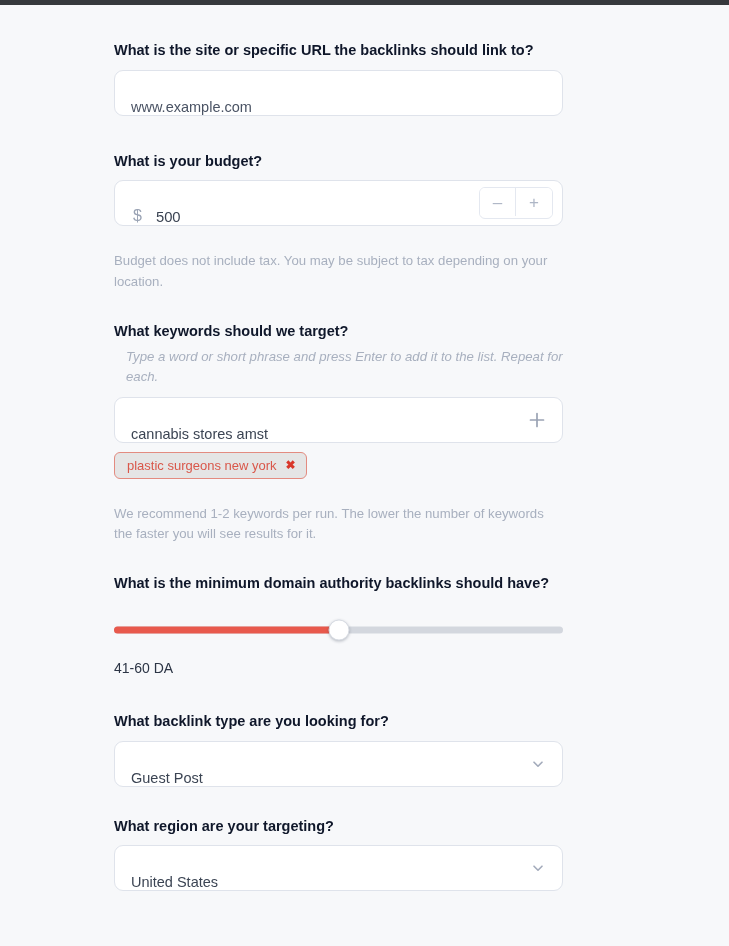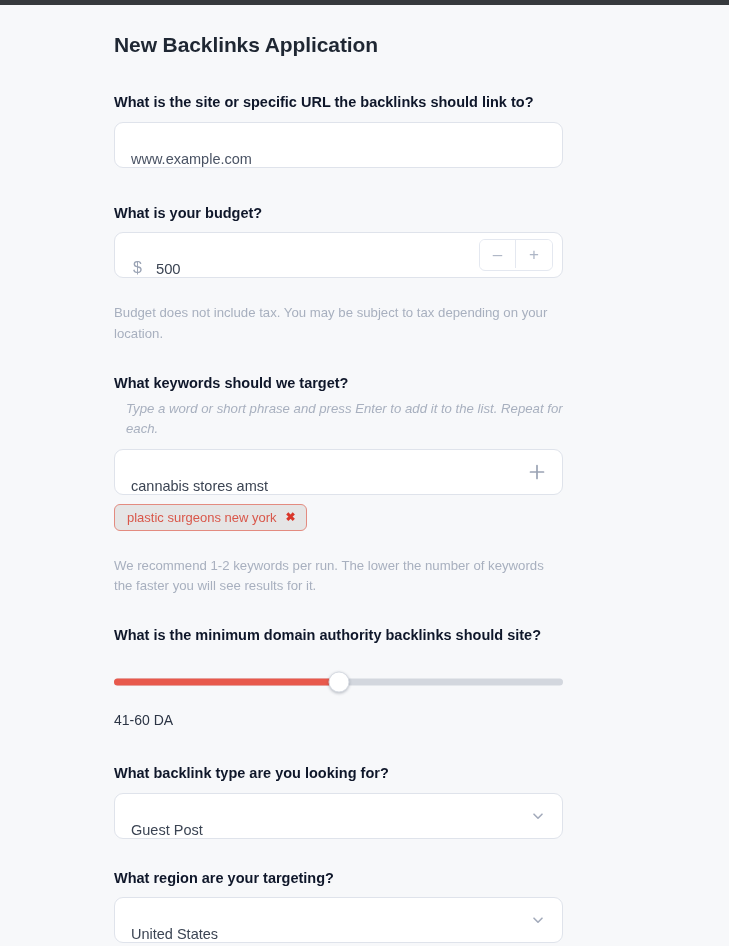--- a/index.html
+++ b/index.html
@@ -237,21 +237,20 @@
   .icon-svg { display: block; }
 </style>
 </head>
 <body>
 
 <div class="top-chrome-bar"></div>
 
 <div class="page">
   <div class="content-col">
 
-    <h1 class="page-title">New Backlinks Application</h1>
 
     <div class="field-block">
       <div class="field-label">What is the site or specific URL the backlinks should link to?</div>
       <div class="control">
         <span class="value-text placeholder-ish" title="www.example.com">www.example.com</span>
       </div>
     </div>
 
     <div class="field-block">
       <div class="field-label">What is your budget?</div>
@@ -280,21 +279,21 @@
       <div class="tag-row">
         <span class="tag">
           <span class="tag-label">plastic surgeons new york</span>
           <span class="tag-close">✖</span>
         </span>
       </div>
       <div class="field-help">We recommend 1-2 keywords per run. The lower the number of keywords the faster you will see results for it.</div>
     </div>
 
     <div class="field-block tight">
-      <div class="field-label">What is the minimum domain authority backlinks should site?</div>
+      <div class="field-label">What is the minimum domain authority backlinks should have?</div>
       <div class="slider-wrap">
         <div class="slider-track" style="background: rgb(211, 215, 222);"></div>
         <div class="slider-fill" id="slider-fill" style="width: 50%; background: rgb(232, 89, 76);"></div>
         <div class="slider-thumb" id="slider-thumb" style="left: 50%;"></div>
       </div>
       <div class="slider-value">41-60 DA</div>
     </div>
 
     <div class="field-block">
       <div class="field-label">What backlink type are you looking for?</div>

